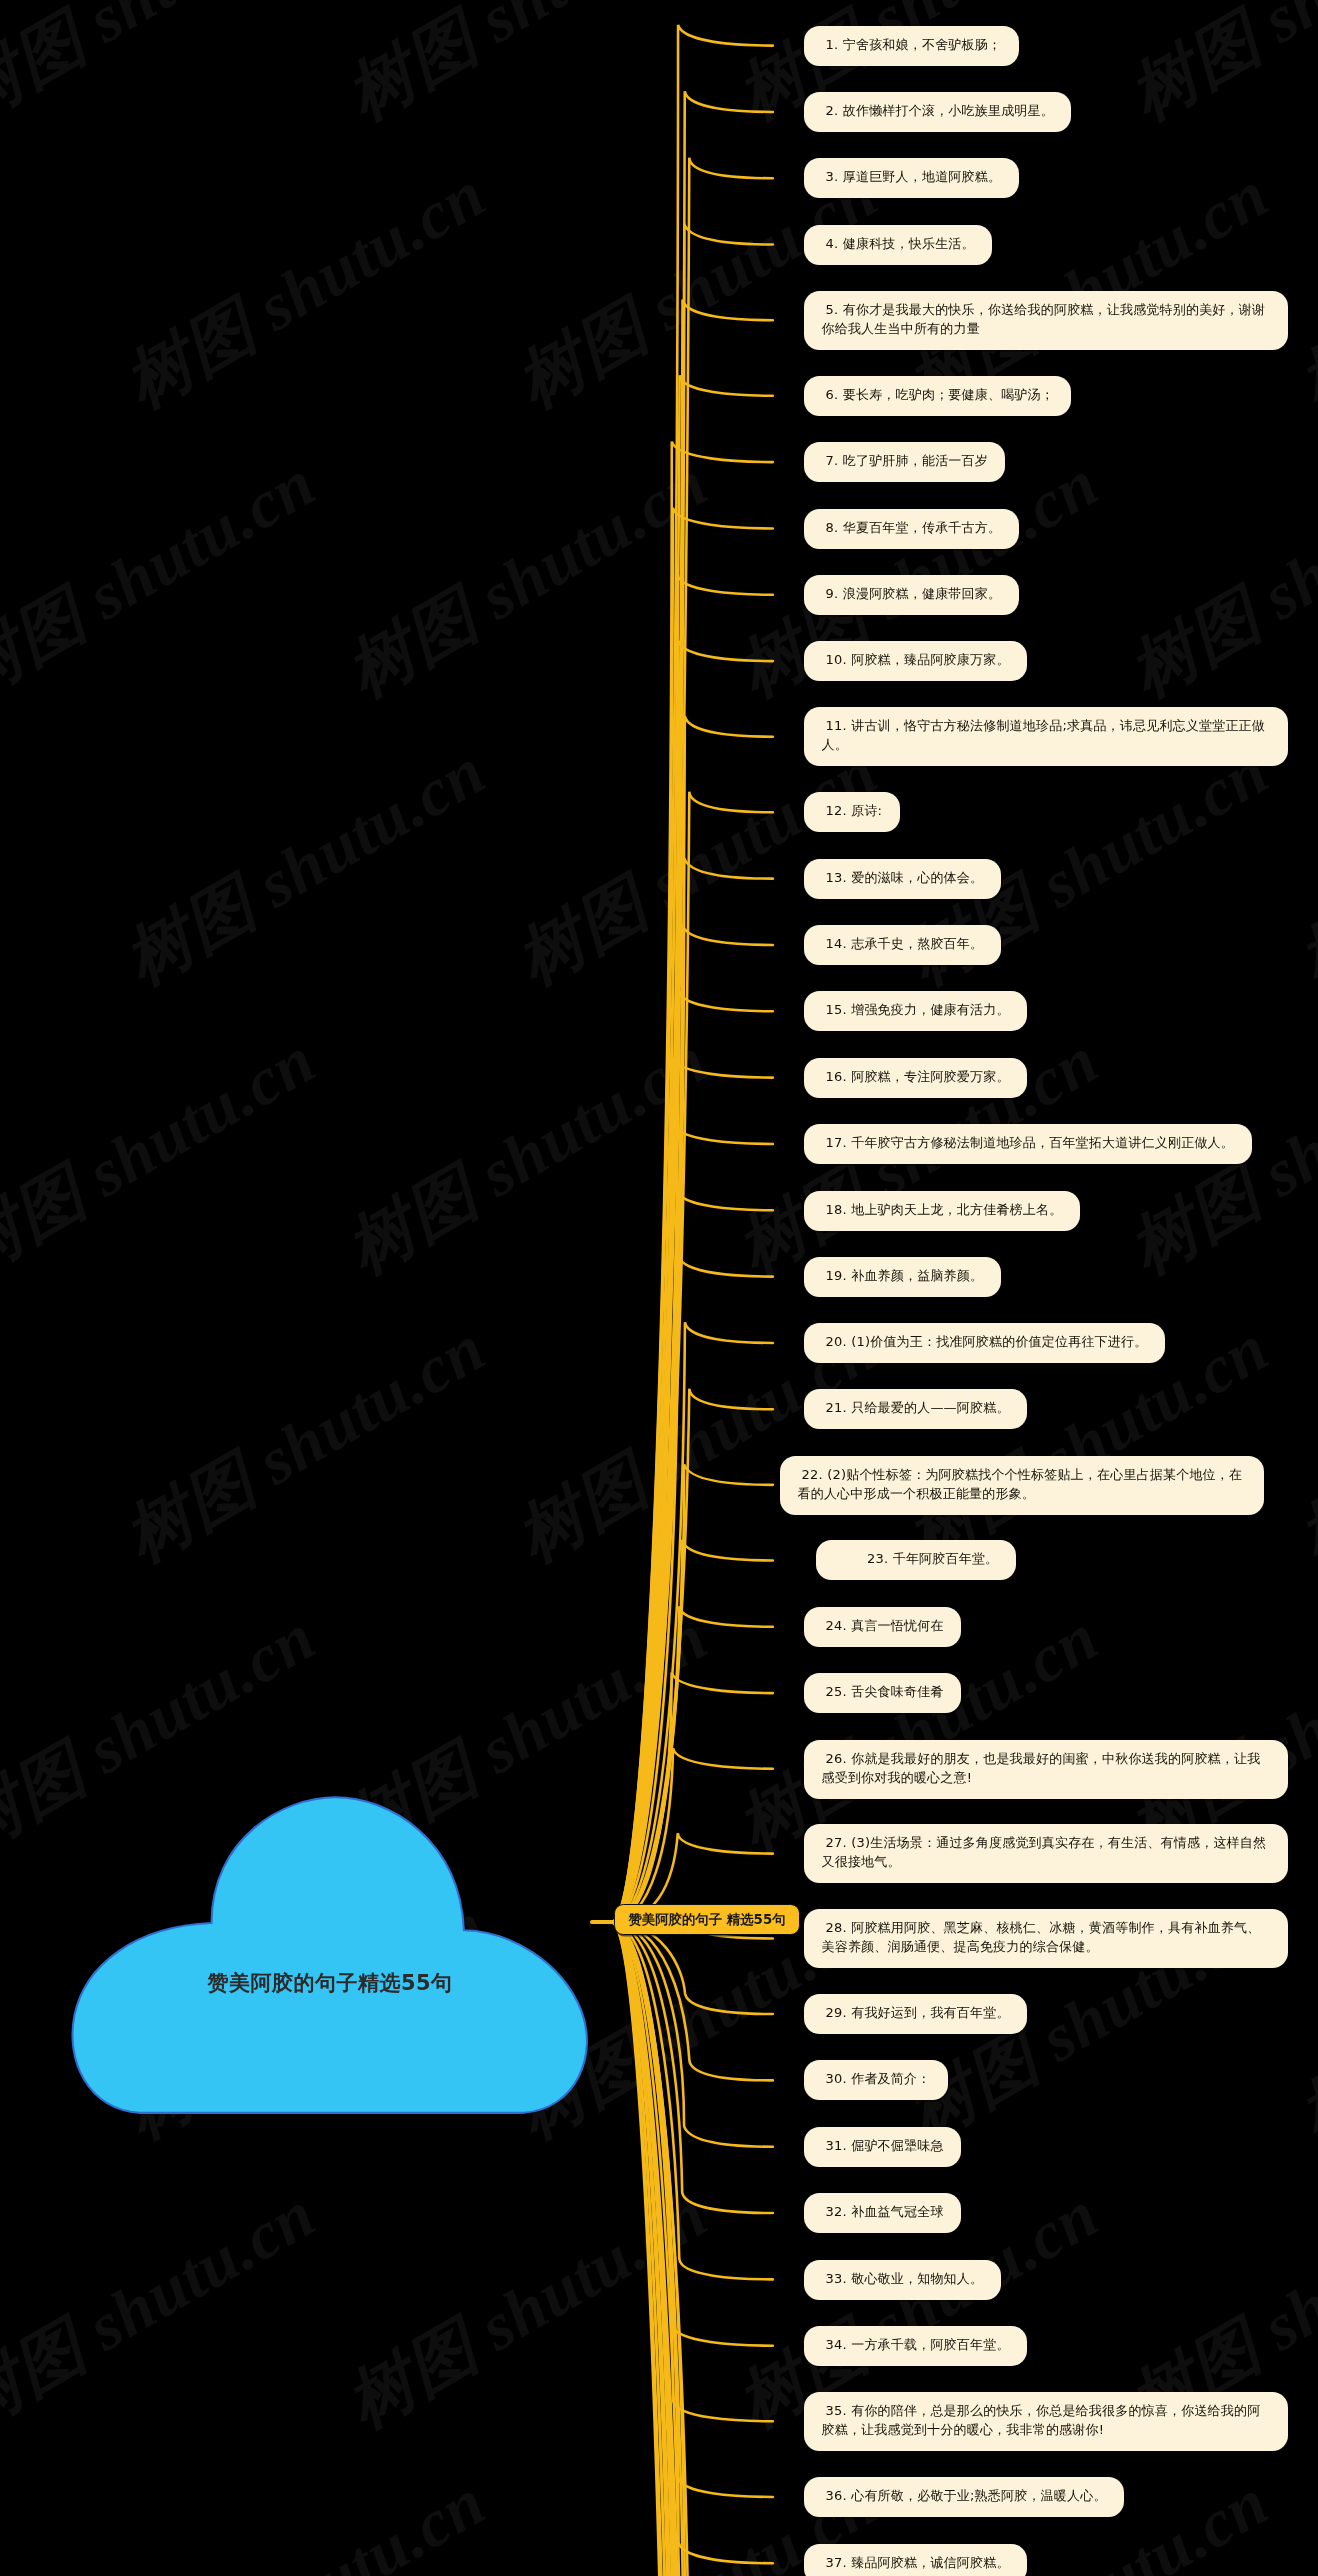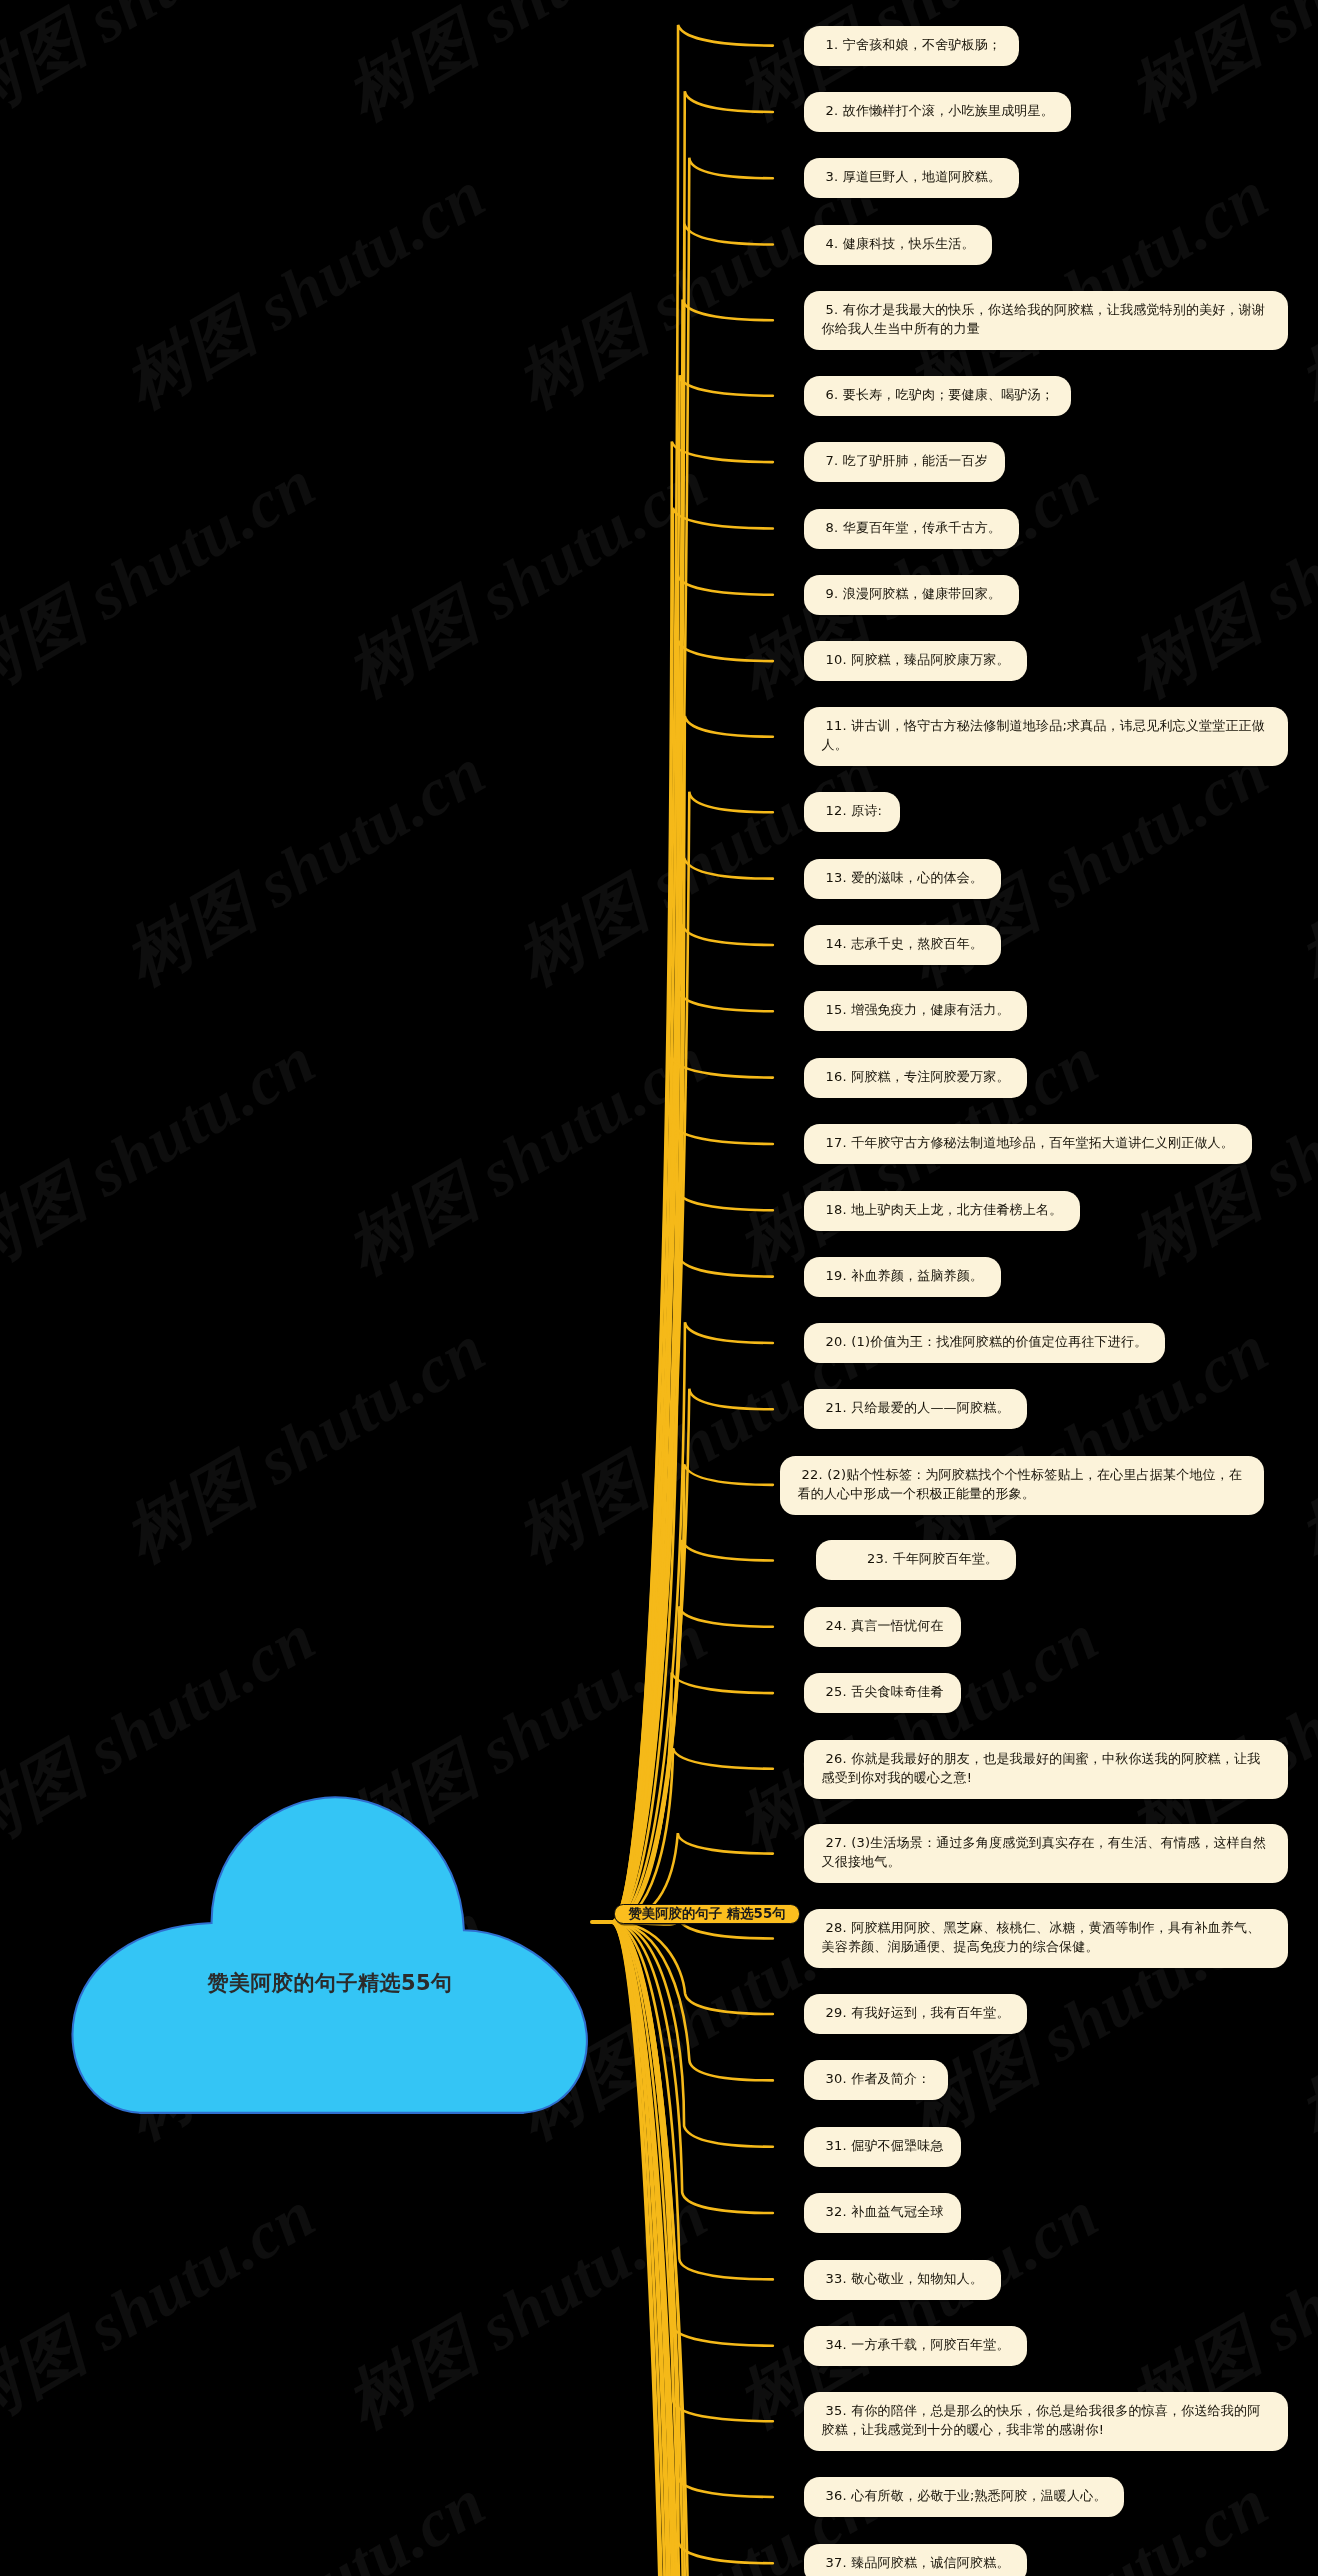--- a/index.html
+++ b/index.html
@@ -50,21 +50,21 @@
     font-weight: 700;
     letter-spacing: 0.5px;
     font-family: "DejaVu Sans", "Liberation Sans", sans-serif;
   }
 
   
   #center-node {
     position: absolute;
     left: 614px;
     top: 1904px;
-    height: 20px;
+    height: 31px;
     padding: 0 13.4px;
     display: flex;
     align-items: center;
     background: #fcbe1e;
     border: 1px solid #0f0f0f;
     border-radius: 9.3px;
     color: #1a1a1a;
     font-size: 13.4px;
     font-weight: 700;
     white-space: nowrap;

